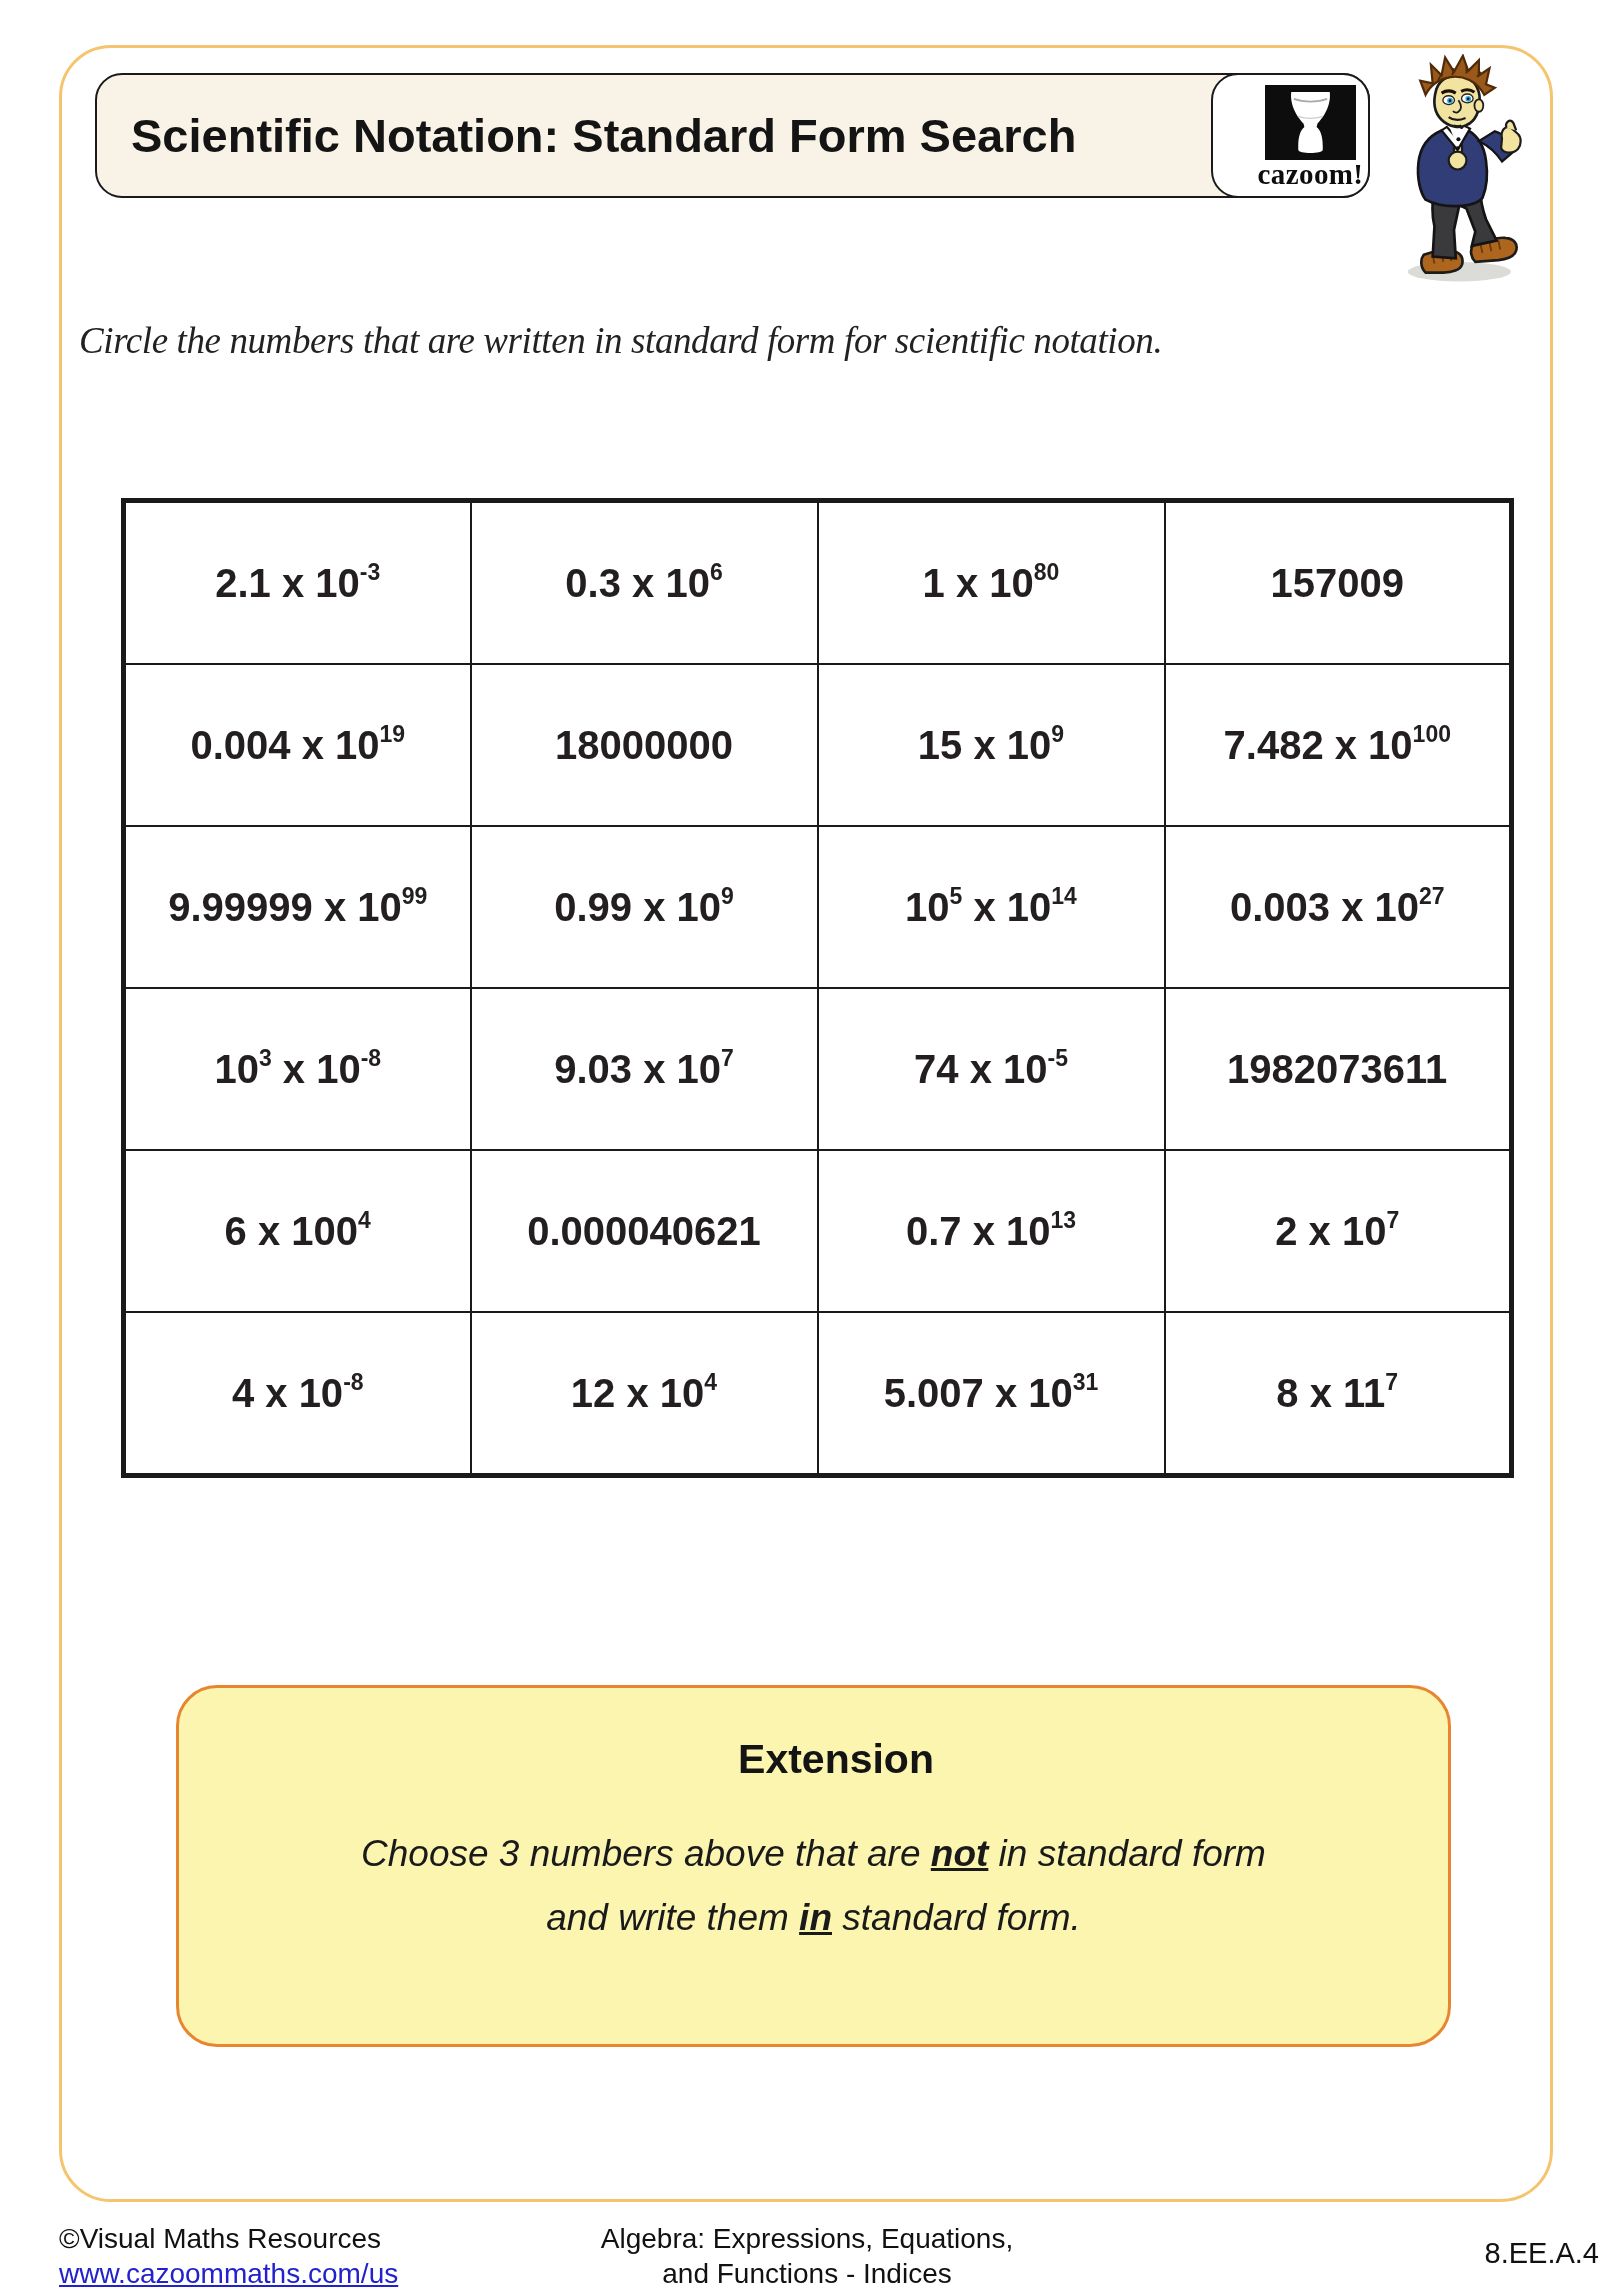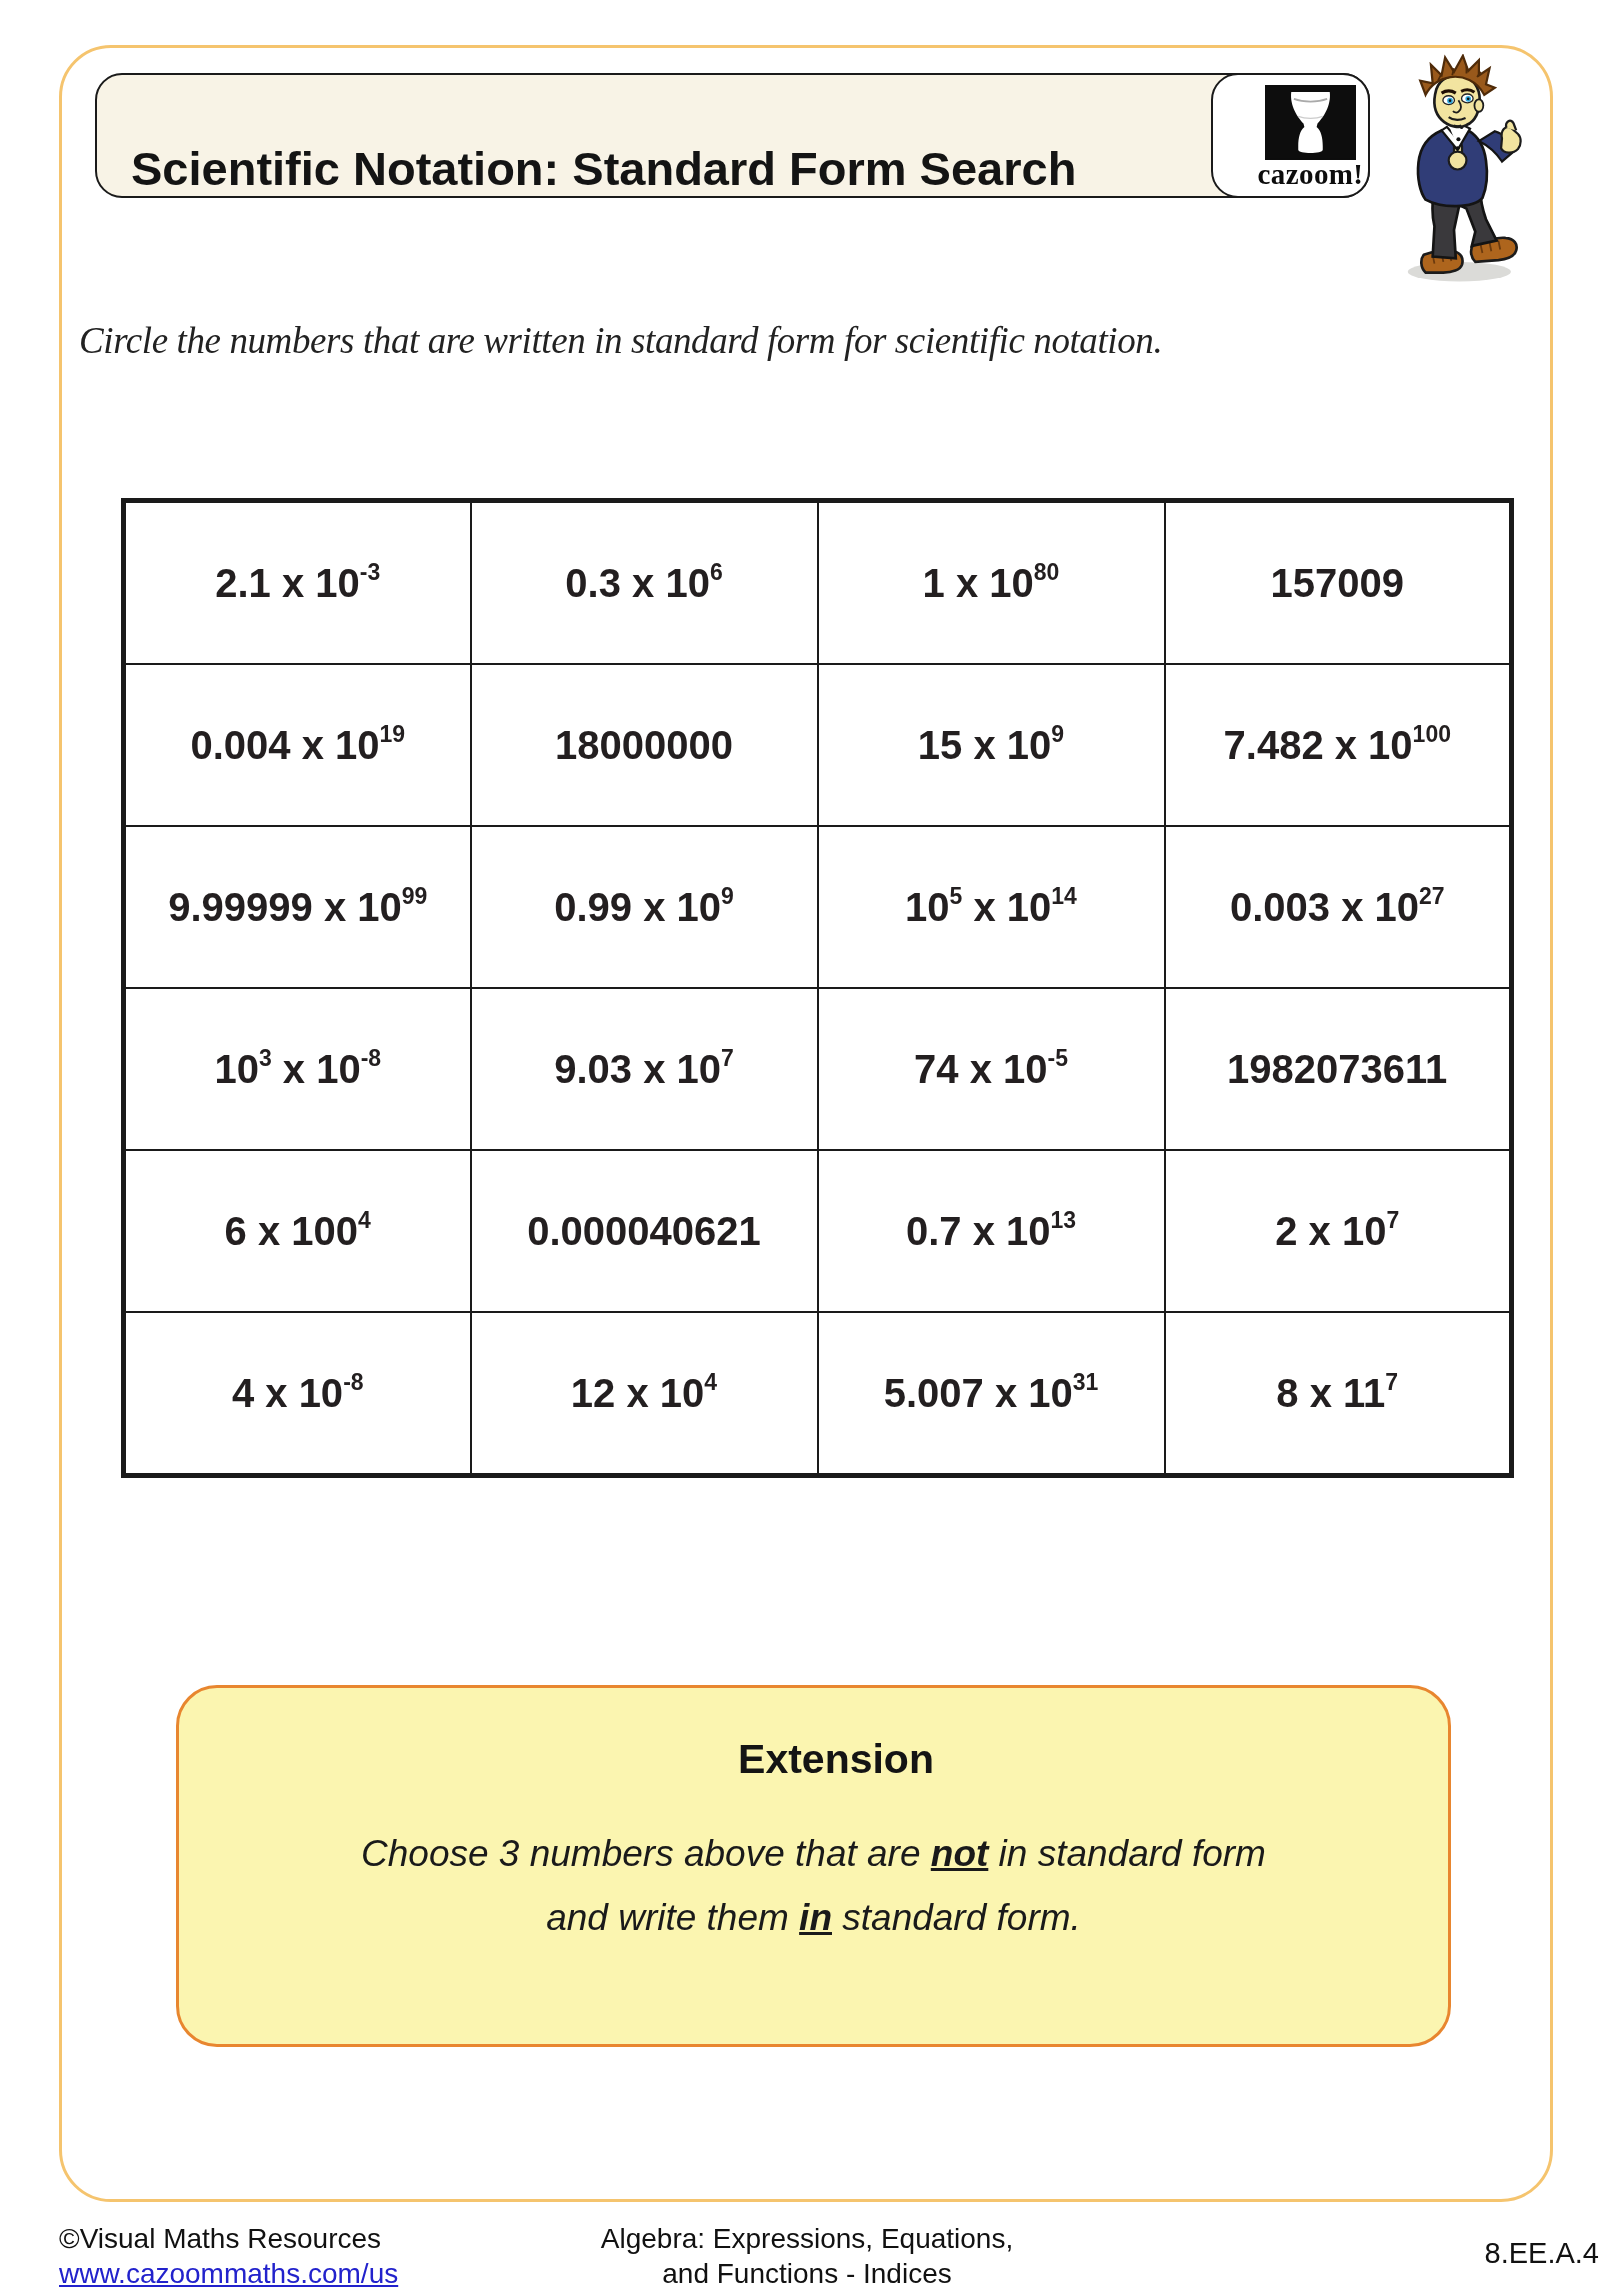--- a/index.html
+++ b/index.html
@@ -8,21 +8,21 @@
     font-family:"Liberation Sans",sans-serif;color:#231F20;overflow:hidden;
   }
   .page-frame{
     position:absolute;left:59px;top:45px;width:1494px;height:2157px;
     border:3.6px solid #F5C46E;border-radius:52px;box-sizing:border-box;
   }
   
   .title-box{
     position:absolute;left:95px;top:73px;width:1275px;height:125px;
     background:#F8F3E6;border:2.7px solid #1A1A1A;border-radius:27px;
-    box-sizing:border-box;display:flex;align-items:flex-end;
+    box-sizing:border-box;display:flex;align-items:center;
   }
   .page-title{
     padding-left:34px;font-size:47px;font-weight:bold;color:#141414;white-space:nowrap;
   }
   .logo-box{
     position:absolute;left:1211px;top:73px;width:159px;height:125px;
     background:#FFFFFF;border:2.7px solid #1A1A1A;border-radius:27px;
     box-sizing:border-box;display:flex;flex-direction:column;align-items:center;justify-content:center;padding-left:40px;
   }
   .logo-square{width:91px;height:75px;background:#0D0D0D;display:flex;align-items:center;justify-content:center;margin-top:1.8px;}

